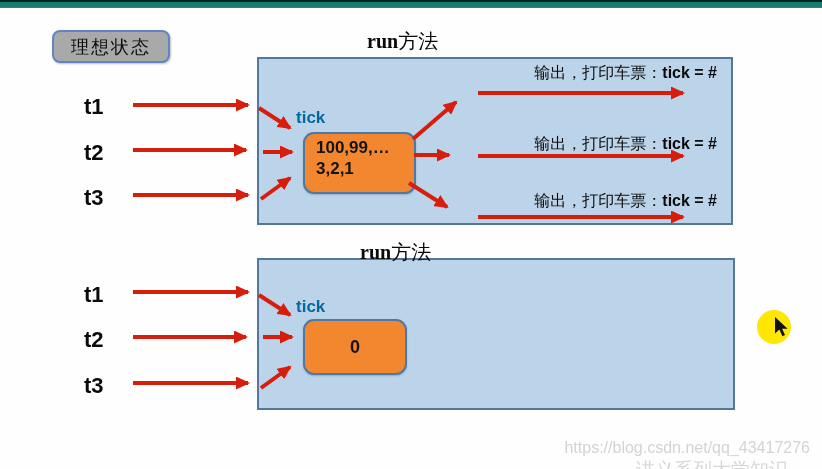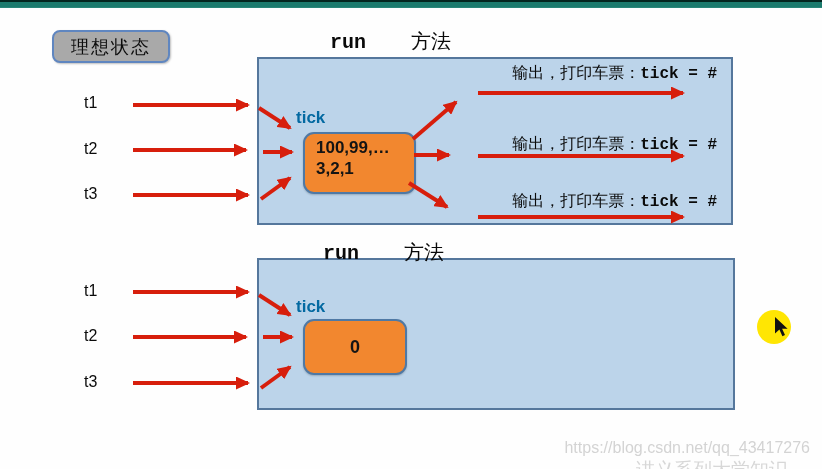--- a/index.html
+++ b/index.html
@@ -10,35 +10,35 @@
   .abs{position:absolute;}
   .top-bar{left:0;top:0;width:822px;height:8px;
     background:linear-gradient(180deg,#04251f 0%,#04251f 22%,#1b7a6d 22%,#1b7a6d 82%,#2f8d7f 100%);}
   .ideal-label{
     left:52px;top:30px;width:114px;height:29px;
     background:#a9a9a9;border:2px solid #5f86c0;border-radius:8px;
     display:flex;align-items:center;justify-content:center;
     font-family:Liberation Sans, sans-serif;
     font-size:18px;color:#0c0c0c;letter-spacing:2px;box-shadow:1px 1px 2px rgba(0,0,0,.25);}
   .run-title{white-space:nowrap;font-size:20px;color:#0a0a0a;z-index:3;}
-  .run-title .en{font-weight:bold;font-family:Liberation Mono, monospace;}
-  .run-title .zh{font-family:Liberation Sans, sans-serif;margin-left:45px;}
+  .run-title .en{font-weight:bold;font-family:Liberation Serif, serif;margin-left:37px;}
+  .run-title .zh{font-family:Liberation Sans, sans-serif;}
   .blue-box{background:#bcd4ea;border:2px solid #55779c;z-index:1;}
   .tick-title{font-weight:bold;font-size:17px;color:#0369a1;z-index:3;}
   .orange-box{
     background:#f2872f;border:2px solid #4f79a5;border-radius:11px;
     color:#141414;font-weight:bold;z-index:2;box-shadow:0 1px 2px rgba(0,0,0,.2);}
   .orange-top{left:303px;top:132px;width:98px;height:47px;
     font-size:17px;line-height:21px;padding:3px 0 8px 11px;}
   .orange-bottom{left:303px;top:319px;width:100px;height:52px;
     font-size:18px;display:flex;align-items:center;justify-content:center;}
-  .thread-label{font-weight:normal;font-size:16px;color:#0a0a0a;z-index:3;}
+  .thread-label{font-weight:bold;font-size:22px;color:#0a0a0a;z-index:3;}
   .output-row{right:105px;white-space:nowrap;z-index:3;color:#0a0a0a;font-size:16px;}
   .output-row .prefix{font-family:"Liberation Serif","DejaVu Serif",serif;margin-left:44px;}
-  .output-row .val{font-weight:bold;font-family:Liberation Mono, monospace;}
+  .output-row .val{font-weight:bold;font-family:Liberation Sans, sans-serif;}
   .note{
     left:444px;top:437px;font-family:"Liberation Serif","DejaVu Serif",serif;
     font-size:17px;color:#1c1c1c;white-space:nowrap;z-index:5;}
   .wm-handle{
     right:12px;top:439px;font-size:16px;color:#c9c9c9;opacity:.8;
     white-space:nowrap;z-index:2;}
   .wm-partial{
     left:636px;top:457px;font-size:19px;color:#a9a9a9;opacity:.45;
     filter:blur(0.6px);font-family:"Liberation Serif","DejaVu Serif",serif;
     white-space:nowrap;z-index:2;}

